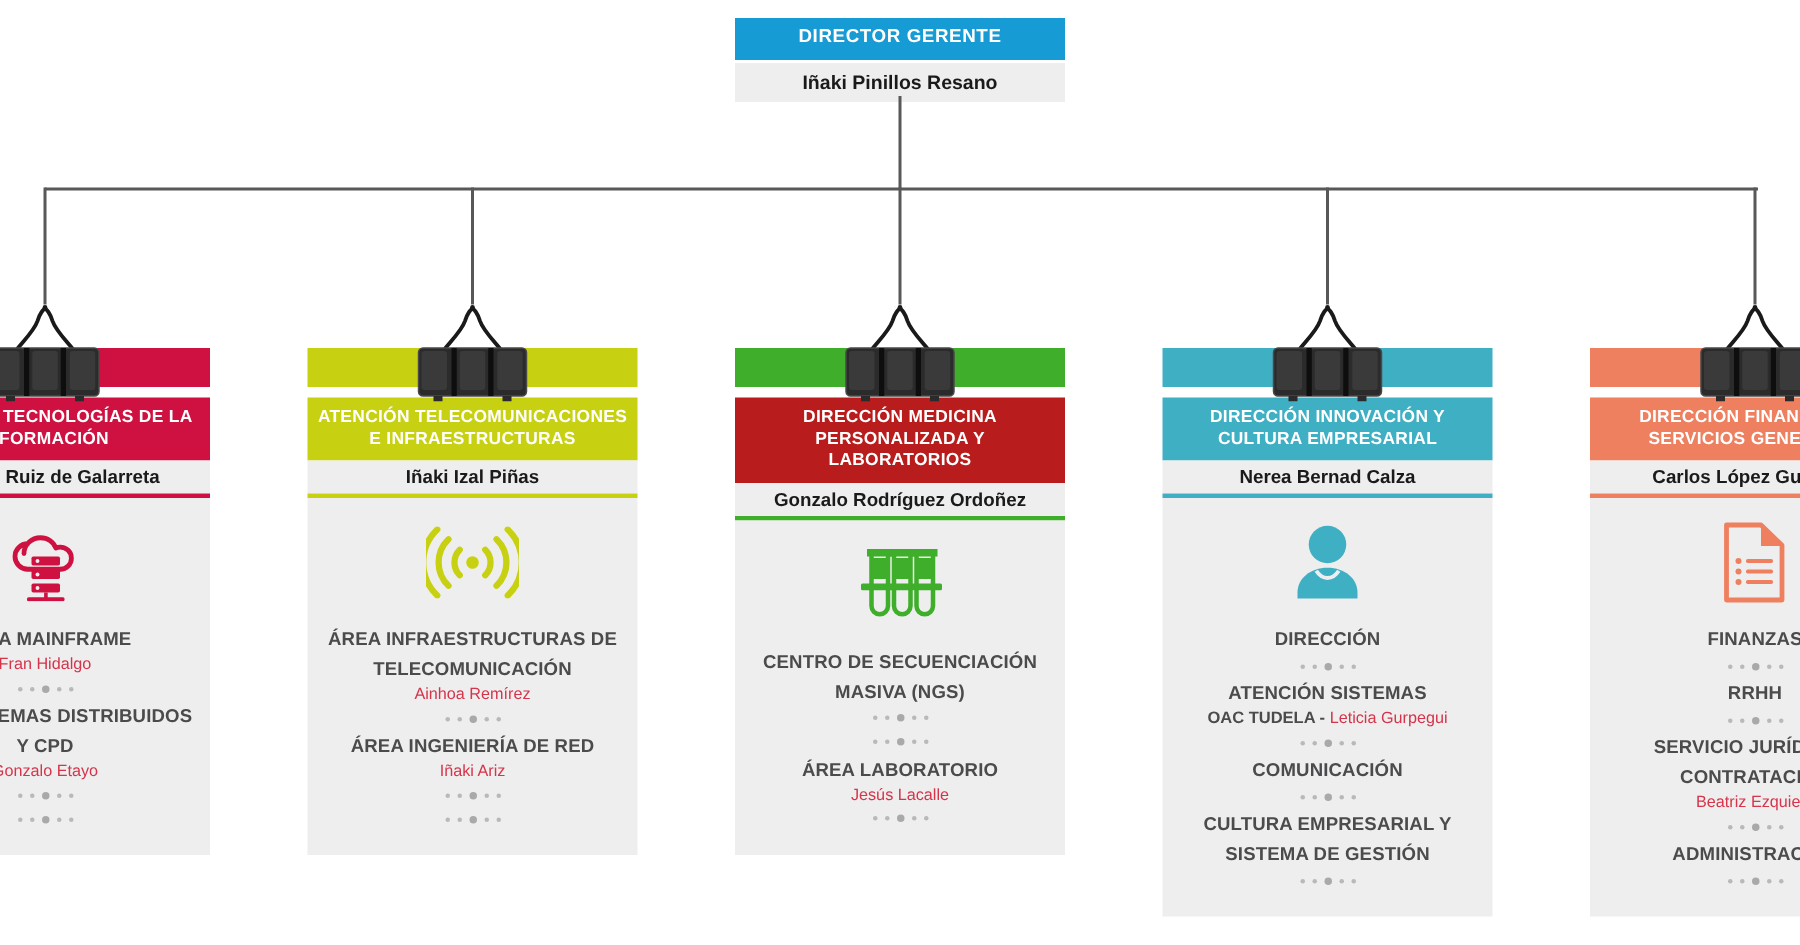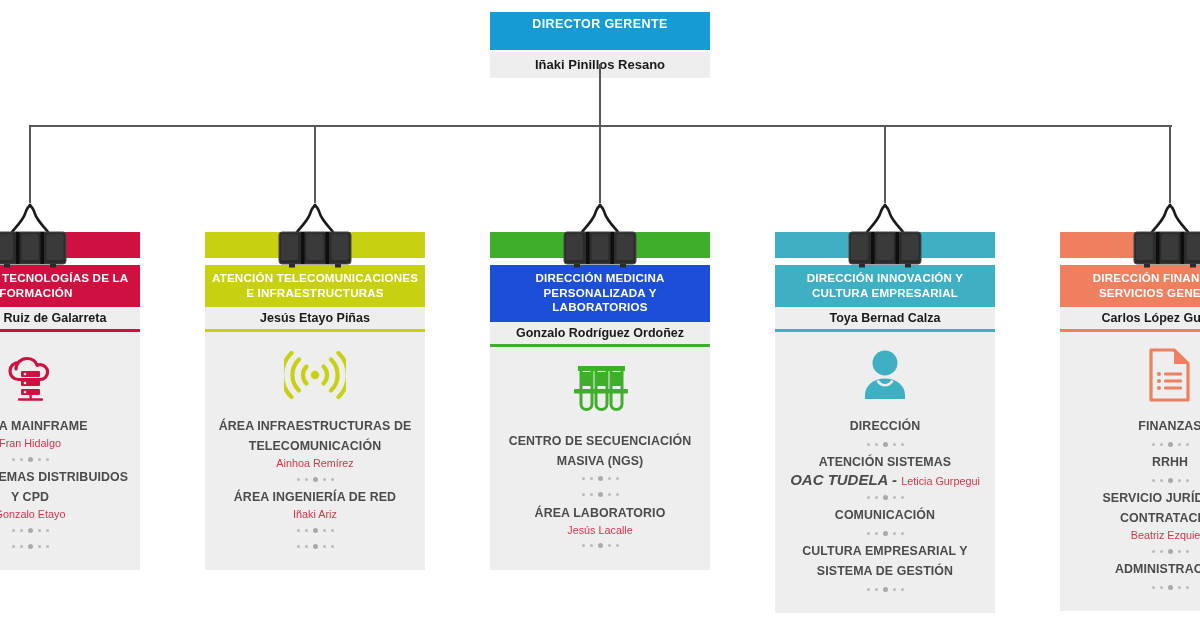--- a/index.html
+++ b/index.html
@@ -8,21 +8,21 @@
     background:#ffffff;
     font-family:"Liberation Sans","DejaVu Sans",sans-serif;
     overflow:hidden;
     position:relative;
   }
   .canvas{position:absolute;left:0;top:0;width:1200px;height:630px;}
 
   
   .root{position:absolute;left:490px;top:12px;width:220px;}
   .root-title{
-    height:38px;line-height:24px;text-align:center;
+    height:28px;line-height:24px;text-align:center;
     color:#ffffff;font-weight:bold;font-size:12.5px;letter-spacing:.4px;
   }
   .root-name{
     height:26px;line-height:26px;text-align:center;background:#eeeeee;
     color:#1a1a1a;font-weight:bold;font-size:13px;margin-top:2px;
   }
 
   
   .conn{position:absolute;background:#58585a;}
   .vline-root{left:599px;top:64px;width:2px;height:62px;}
@@ -51,21 +51,21 @@
     background:#eeeeee;padding:12px 8px 16px 8px;text-align:center;
     box-sizing:border-box;
   }
   .icon-wrap{height:62px;display:flex;align-items:center;justify-content:center;margin-bottom:10px;}
   .unit{margin:0;}
   .unit-title{
     color:#4b4b4d;font-weight:bold;font-size:12.4px;line-height:20px;
     letter-spacing:.1px;
   }
   .unit-person{color:#d6344a;font-size:10.8px;line-height:15px;}
-  .unit-person .dark{color:#4b4b4d;font-weight:bold;font-size:15px;font-style:italic;}
+  .unit-person .dark{color:#4b4b4d;font-weight:bold;font-size:11px;}
   .dots{
     display:flex;align-items:center;justify-content:center;gap:5px;
     height:16px;
   }
   .dots i{display:block;width:3px;height:3px;border-radius:50%;background:#b9b9bb;}
   .dots i.big{width:5px;height:5px;background:#a9a9ab;}
 </style>
 </head>
 <body>
 
@@ -227,21 +227,21 @@
             <i class="big"></i>
             <i></i>
             <i></i>
           </div>
         </div>
       </div>
       <div class="col" style="left: 205px;">
         <div class="topbar" style="background:#C8D111"></div>
         <div class="gap"></div>
         <div class="titleband" style="background:#C8D111">ATENCIÓN TELECOMUNICACIONES E INFRAESTRUCTURAS</div>
-        <div class="nameband">Jesús Etayo Piñas</div>
+        <div class="nameband">Iñaki Izal Piñas</div>
         <div class="rule" style="background:#C8D111"></div>
         <div class="body">
           <div class="icon-wrap">
             <svg width="62" height="48" viewBox="0 0 62 48" aria-hidden="true">
         <circle cx="31" cy="24" r="4.2" fill="#C8D111"></circle>
         <path d="M22.5 15.5a12 12 0 0 0 0 17" fill="none" stroke="#C8D111" stroke-width="4.2" stroke-linecap="round"></path>
         <path d="M39.5 15.5a12 12 0 0 1 0 17" fill="none" stroke="#C8D111" stroke-width="4.2" stroke-linecap="round"></path>
         <path d="M15 8.5a21.5 21.5 0 0 0 0 31" fill="none" stroke="#C8D111" stroke-width="4.2" stroke-linecap="round"></path>
         <path d="M47 8.5a21.5 21.5 0 0 1 0 31" fill="none" stroke="#C8D111" stroke-width="4.2" stroke-linecap="round"></path>
         <path d="M7.5 2a30.5 30.5 0 0 0 0 44" fill="none" stroke="#C8D111" stroke-width="4.2" stroke-linecap="round"></path>
@@ -275,21 +275,21 @@
             <i></i>
             <i class="big"></i>
             <i></i>
             <i></i>
           </div>
         </div>
       </div>
       <div class="col" style="left: 490px;">
         <div class="topbar" style="background:#3FAE2A"></div>
         <div class="gap"></div>
-        <div class="titleband" style="background:#1d4ed8">DIRECCIÓN MEDICINA PERSONALIZADA Y LABORATORIOS</div>
+        <div class="titleband" style="background:#b91c1c">DIRECCIÓN MEDICINA PERSONALIZADA Y LABORATORIOS</div>
         <div class="nameband">Gonzalo Rodríguez Ordoñez</div>
         <div class="rule" style="background:#3FAE2A"></div>
         <div class="body">
           <div class="icon-wrap">
             <svg width="60" height="56" viewBox="0 0 60 56" aria-hidden="true">
         <g fill="none" stroke="#3FAE2A" stroke-width="3">
           <path d="M11 6v36a5.5 5.5 0 0 0 11 0V6"></path>
           <path d="M26 6v36a5.5 5.5 0 0 0 11 0V6"></path>
           <path d="M41 6v36a5.5 5.5 0 0 0 11 0V6"></path>
         </g>
@@ -329,21 +329,21 @@
             <i class="big"></i>
             <i></i>
             <i></i>
           </div>
         </div>
       </div>
       <div class="col" style="left: 775px; border-radius: 32px;">
         <div class="topbar" style="background:#3FAFC4"></div>
         <div class="gap"></div>
         <div class="titleband" style="background:#3FAFC4">DIRECCIÓN INNOVACIÓN Y CULTURA EMPRESARIAL</div>
-        <div class="nameband">Toya Bernad Calza</div>
+        <div class="nameband">Nerea Bernad Calza</div>
         <div class="rule" style="background:#3FAFC4"></div>
         <div class="body">
           <div class="icon-wrap">
             <svg width="54" height="52" viewBox="0 0 54 52" aria-hidden="true">
         <circle cx="27" cy="14" r="12.5" fill="#3FAFC4"></circle>
         <path d="M27 29.5c11.5 0 20 7.2 20 16.5v4H7v-4c0-9.3 8.5-16.5 20-16.5z" fill="#3FAFC4"></path>
         <path d="M19.5 31.5c2 3.2 4.4 4.8 7.5 4.8s5.5-1.6 7.5-4.8" fill="none" stroke="#eeeeee" stroke-width="2.6"></path>
       </svg>
           </div>
           <div class="unit">

